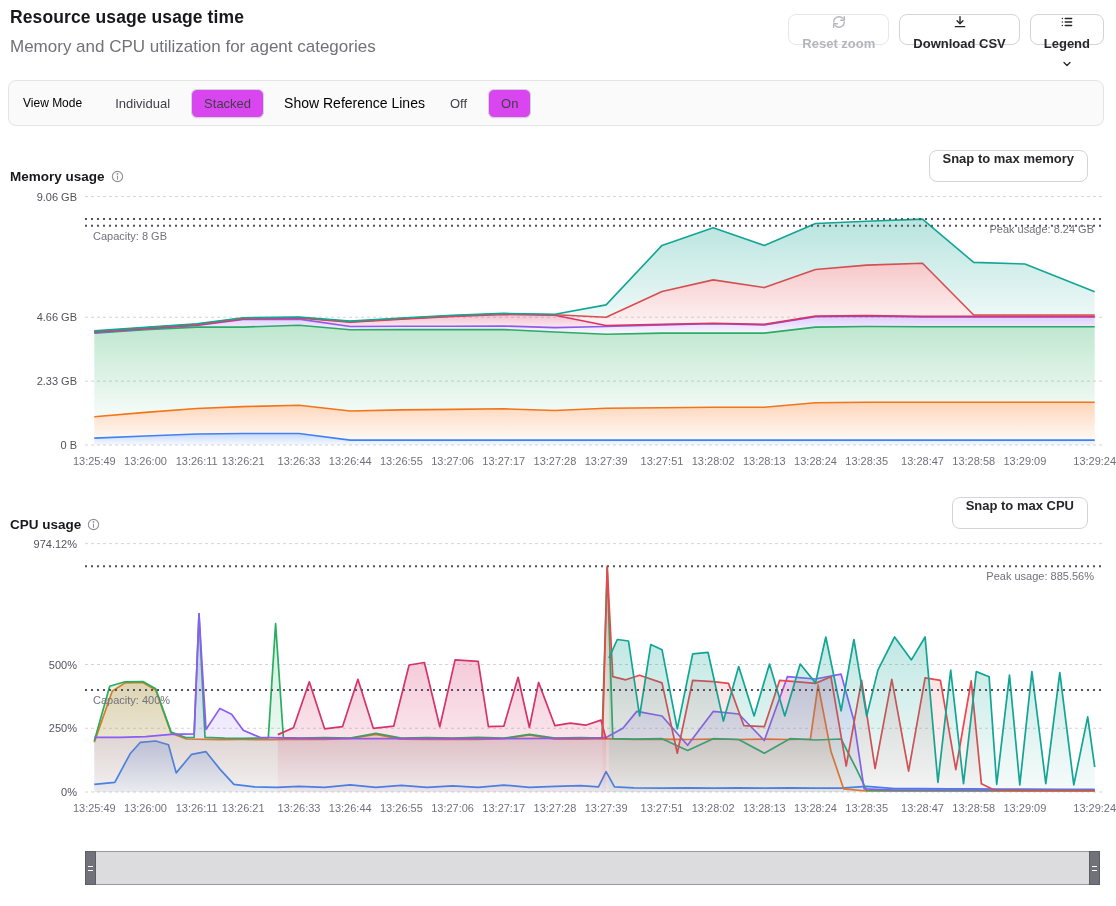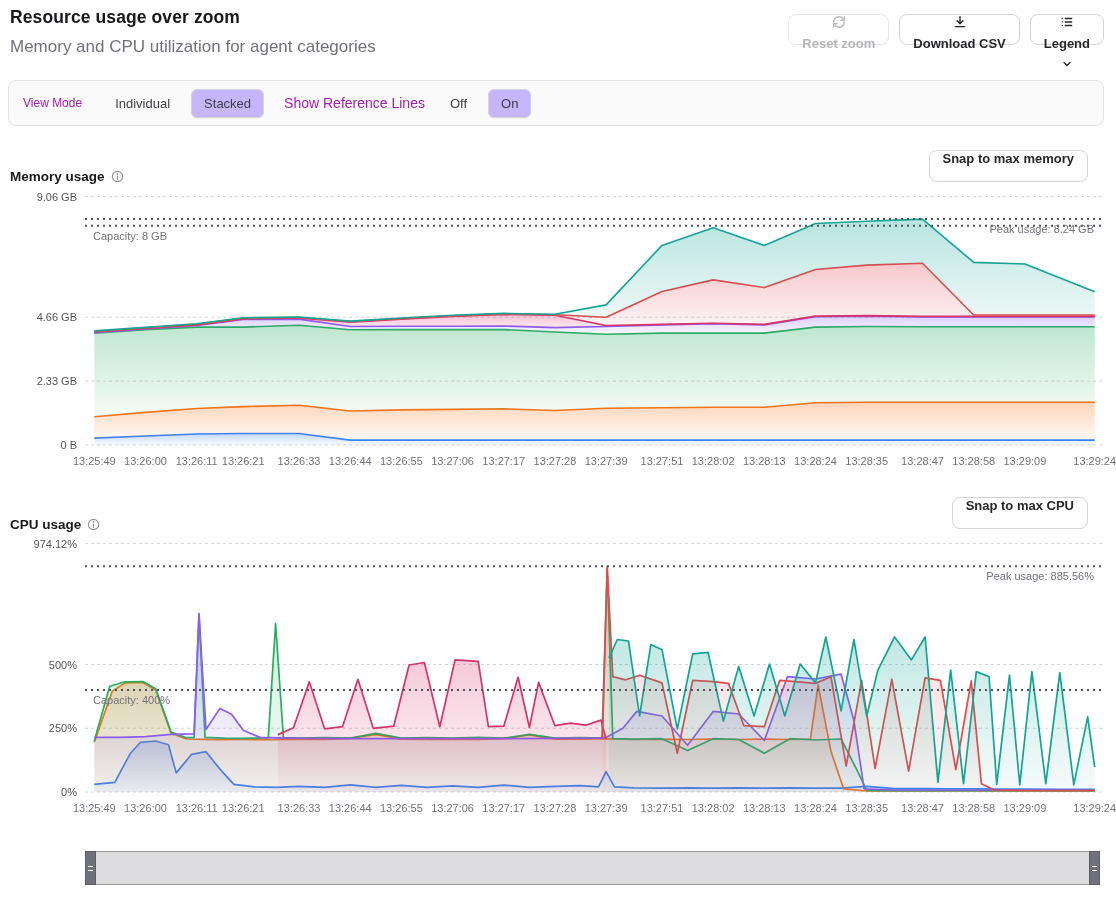--- a/index.html
+++ b/index.html
@@ -13,24 +13,24 @@
   .toolbar { position:absolute; top:14px; right:12px; display:flex; gap:10px; }
   .btn { display:inline-flex; align-items:center; gap:7px; height:31px; padding:0 13px;
          background:#fff; border:1px solid #d4d4d8; border-radius:8px;
          font-size:13px; font-weight:600; color:#27272a; cursor:pointer; white-space:nowrap;flex-direction:column; }
   .btn svg { display:block; }
   .btn.disabled { border-color:#e7e7ea; color:#b4b4bb; cursor:default; }
 
   .controls-bar { position:absolute; left:8px; right:12px; top:80px; height:46px;
         background:#fafafa; border:1px solid #e4e4e7; border-radius:8px;
         display:flex; align-items:center; padding:0 14px; }
-  .ctrl-label { font-size:12px; color:#a21caf; }
+  .ctrl-label { font-size:12px; color:#000000; }
   .seg-btn { background:transparent; border:1px solid transparent; border-radius:6px;
         padding:6px 12px; font-size:13px; color:#3f3f46; font-family:inherit; cursor:pointer; }
-  .seg-btn.selected { background:#c4b5fd; border-color:#d4d4d8; box-shadow:0 1px 1px rgba(0,0,0,.04); }
+  .seg-btn.selected { background:#d946ef; border-color:#d4d4d8; box-shadow:0 1px 1px rgba(0,0,0,.04); }
 
   .section-title { position:absolute; left:10px; display:flex; align-items:center; gap:6px;
         font-size:13.5px; font-weight:700; color:#18181b;margin-top:12px; }
   .info-icon { color:#8e8e96; display:inline-flex; }
   .snap-btn { position:absolute; right:28px; height:32px; }
 
   .chart-svg { position:absolute; left:0; width:1116px; height:292px; }
 
   .brush { position:absolute; left:85px; top:851px; width:1015px; height:34px;
         background:#dcdcde; border:1px solid #97979e; cursor:pointer; }
@@ -39,21 +39,21 @@
   .brush-handle.left { left:-1px; }
   .brush-handle.right { right:-1px; }
   .brush-grip { position:absolute; left:2px; right:2px; top:14px; height:5px;
         border-top:1.5px solid #fff; border-bottom:1.5px solid #fff; }
 </style>
 </head>
 <body>
 
 <div class="page">
 
-  <div class="page-title">Resource usage over zoom</div>
+  <div class="page-title">Resource usage usage time</div>
   <div class="page-subtitle">Memory and CPU utilization for agent categories</div>
 
   <div class="toolbar">
     <button class="btn disabled">
       <span class="icon">
         <svg width="14" height="14" viewBox="0 0 24 24" fill="none" stroke="currentColor" stroke-width="2.4" stroke-linecap="round" stroke-linejoin="round">
           <path d="M21 12a9 9 0 0 1-15.5 6.2M3 12a9 9 0 0 1 15.5-6.2"></path>
           <path d="M21 3v6h-6M3 21v-6h6"></path>
         </svg>
       </span>

